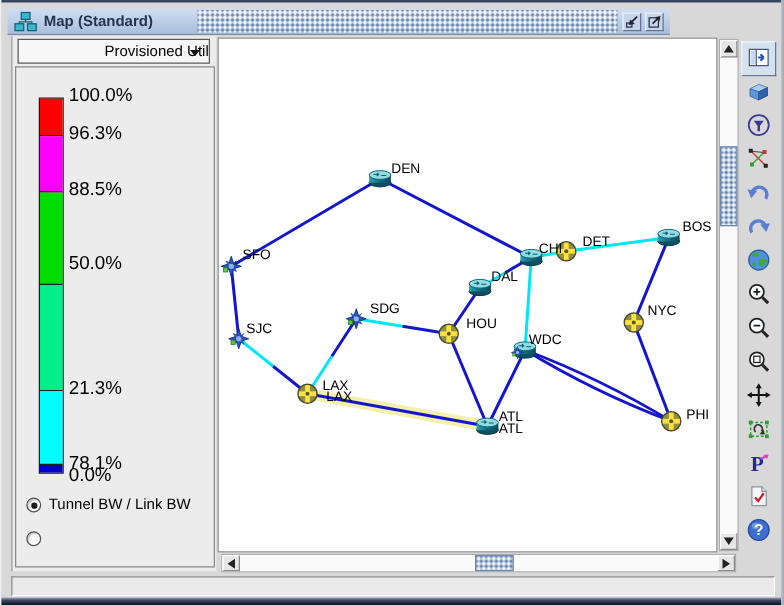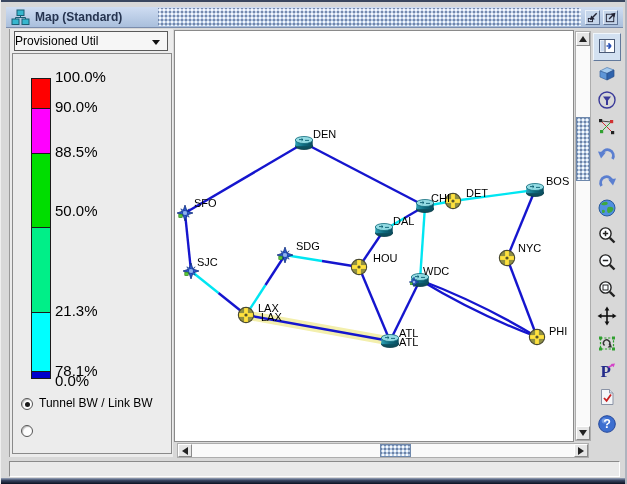--- a/index.html
+++ b/index.html
@@ -7,40 +7,40 @@
   .window{
     position:relative;width:627px;height:484px;background:#D8D8D8;
     font-family:"Liberation Sans",sans-serif;overflow:hidden;
     border-left:1px solid #EFEFEF;border-right:2px solid #AEB4BE;
   }
   .top-edge{position:absolute;left:0;top:0;width:100%;height:2px;background:#39465F;}
   .bottom-band{position:absolute;left:0;bottom:0;width:100%;height:6px;
     background:linear-gradient(#9AA6BC,#3A4662 40%,#0A1020);}
   
   .titlebar{
-    position:absolute;left:5px;top:7px;width:617px;height:21px;
+    position:absolute;left:5px;top:7px;width:530px;height:21px;
     background:linear-gradient(#CFDDF2,#A9BFDC);
     border-bottom:1px solid #7A8CAC;display:flex;align-items:center;
   }
   .titlebar .tex{
     position:absolute;left:152px;right:42px;top:1px;bottom:1px;
     background-image:radial-gradient(rgba(255,255,255,.85) 1px,transparent 1.3px),
                      radial-gradient(rgba(98,118,156,.8) 1px,transparent 1.3px);
     background-size:4px 4px;background-position:0 0,2px 2px;
   }
   .title-icon{margin-left:5px;width:19px;height:17px;flex:0 0 auto;}
   .title-text{margin-left:5px;font-size:12px;font-weight:bold;color:#25334F;white-space:nowrap;}
   .win-btns{position:absolute;right:5px;top:3px;display:flex;gap:3px;}
   .win-btn{width:15px;height:15px;background:#C5D5EA;border:1px solid #5F7394;
     border-top-color:#EAF1FA;border-left-color:#EAF1FA;cursor:default;padding:0;}
   
   .left-panel{position:absolute;left:8px;top:29px;width:164px;height:428px;background:#ECECEC;
     border-left:1px solid #9A9A9A;}
   .combo{position:absolute;left:4px;top:2px;width:154px;height:20px;background:#F6F6F6;
-    border:1px solid #5A5A5A;display:flex;align-items:center;justify-content:flex-start;
+    border:1px solid #5A5A5A;display:flex;align-items:center;justify-content:flex-end;
     font-size:12px;color:#000;}
   .combo .arrow{position:absolute;right:7px;top:8px;width:0;height:0;
     border-left:4px solid transparent;border-right:4px solid transparent;border-top:5px solid #111;}
   .legend-panel{position:absolute;left:2px;top:24px;width:160px;height:401px;
     border:1px solid #8A8A8A;background:#ECECEC;}
   .legend-bar{position:absolute;left:18px;top:24px;width:20px;border:1px solid #1A1A1A;}
   .legend-seg{width:100%;border-bottom:1px solid #1A1A1A;}
   .legend-seg:last-child{border-bottom:none;}
   .legend-tick{position:absolute;left:42px;font-size:15px;color:#000;white-space:nowrap;}
   .radio-row{position:absolute;left:8px;display:flex;align-items:flex-end;gap:6px;height:16px;cursor:default;}
@@ -123,21 +123,21 @@
       <div class="legend-bar" id="legend-bar">
           <div class="legend-seg" style="height: 30px; background: rgb(255, 0, 0);"></div>
           <div class="legend-seg" style="height: 45px; background: rgb(255, 0, 255);"></div>
           <div class="legend-seg" style="height: 74px; background: rgb(0, 221, 0);"></div>
           <div class="legend-seg" style="height: 85px; background: rgb(0, 239, 136);"></div>
           <div class="legend-seg" style="height: 59px; background: rgb(0, 255, 255);"></div>
           <div class="legend-seg" style="height: 6px; background: rgb(0, 0, 204);"></div>
         </div>
       <div id="legend-ticks">
           <div class="legend-tick" style="top: 14px;">100.0%</div>
-          <div class="legend-tick" style="top: 44px;">90.0%</div>
+          <div class="legend-tick" style="top: 44px;">96.3%</div>
           <div class="legend-tick" style="top: 89px;">88.5%</div>
           <div class="legend-tick" style="top: 148px;">50.0%</div>
           <div class="legend-tick" style="top: 248px;">21.3%</div>
           <div class="legend-tick" style="top: 308px;">78.1%</div>
           <div class="legend-tick" style="top: 318px;">0.0%</div>
         </div>
       <div id="radio-container">
           <div class="radio-row" style="top: 340px;">
             <span class="radio sel"></span>
             <span class="radio-label">Tunnel BW / Link BW</span>

